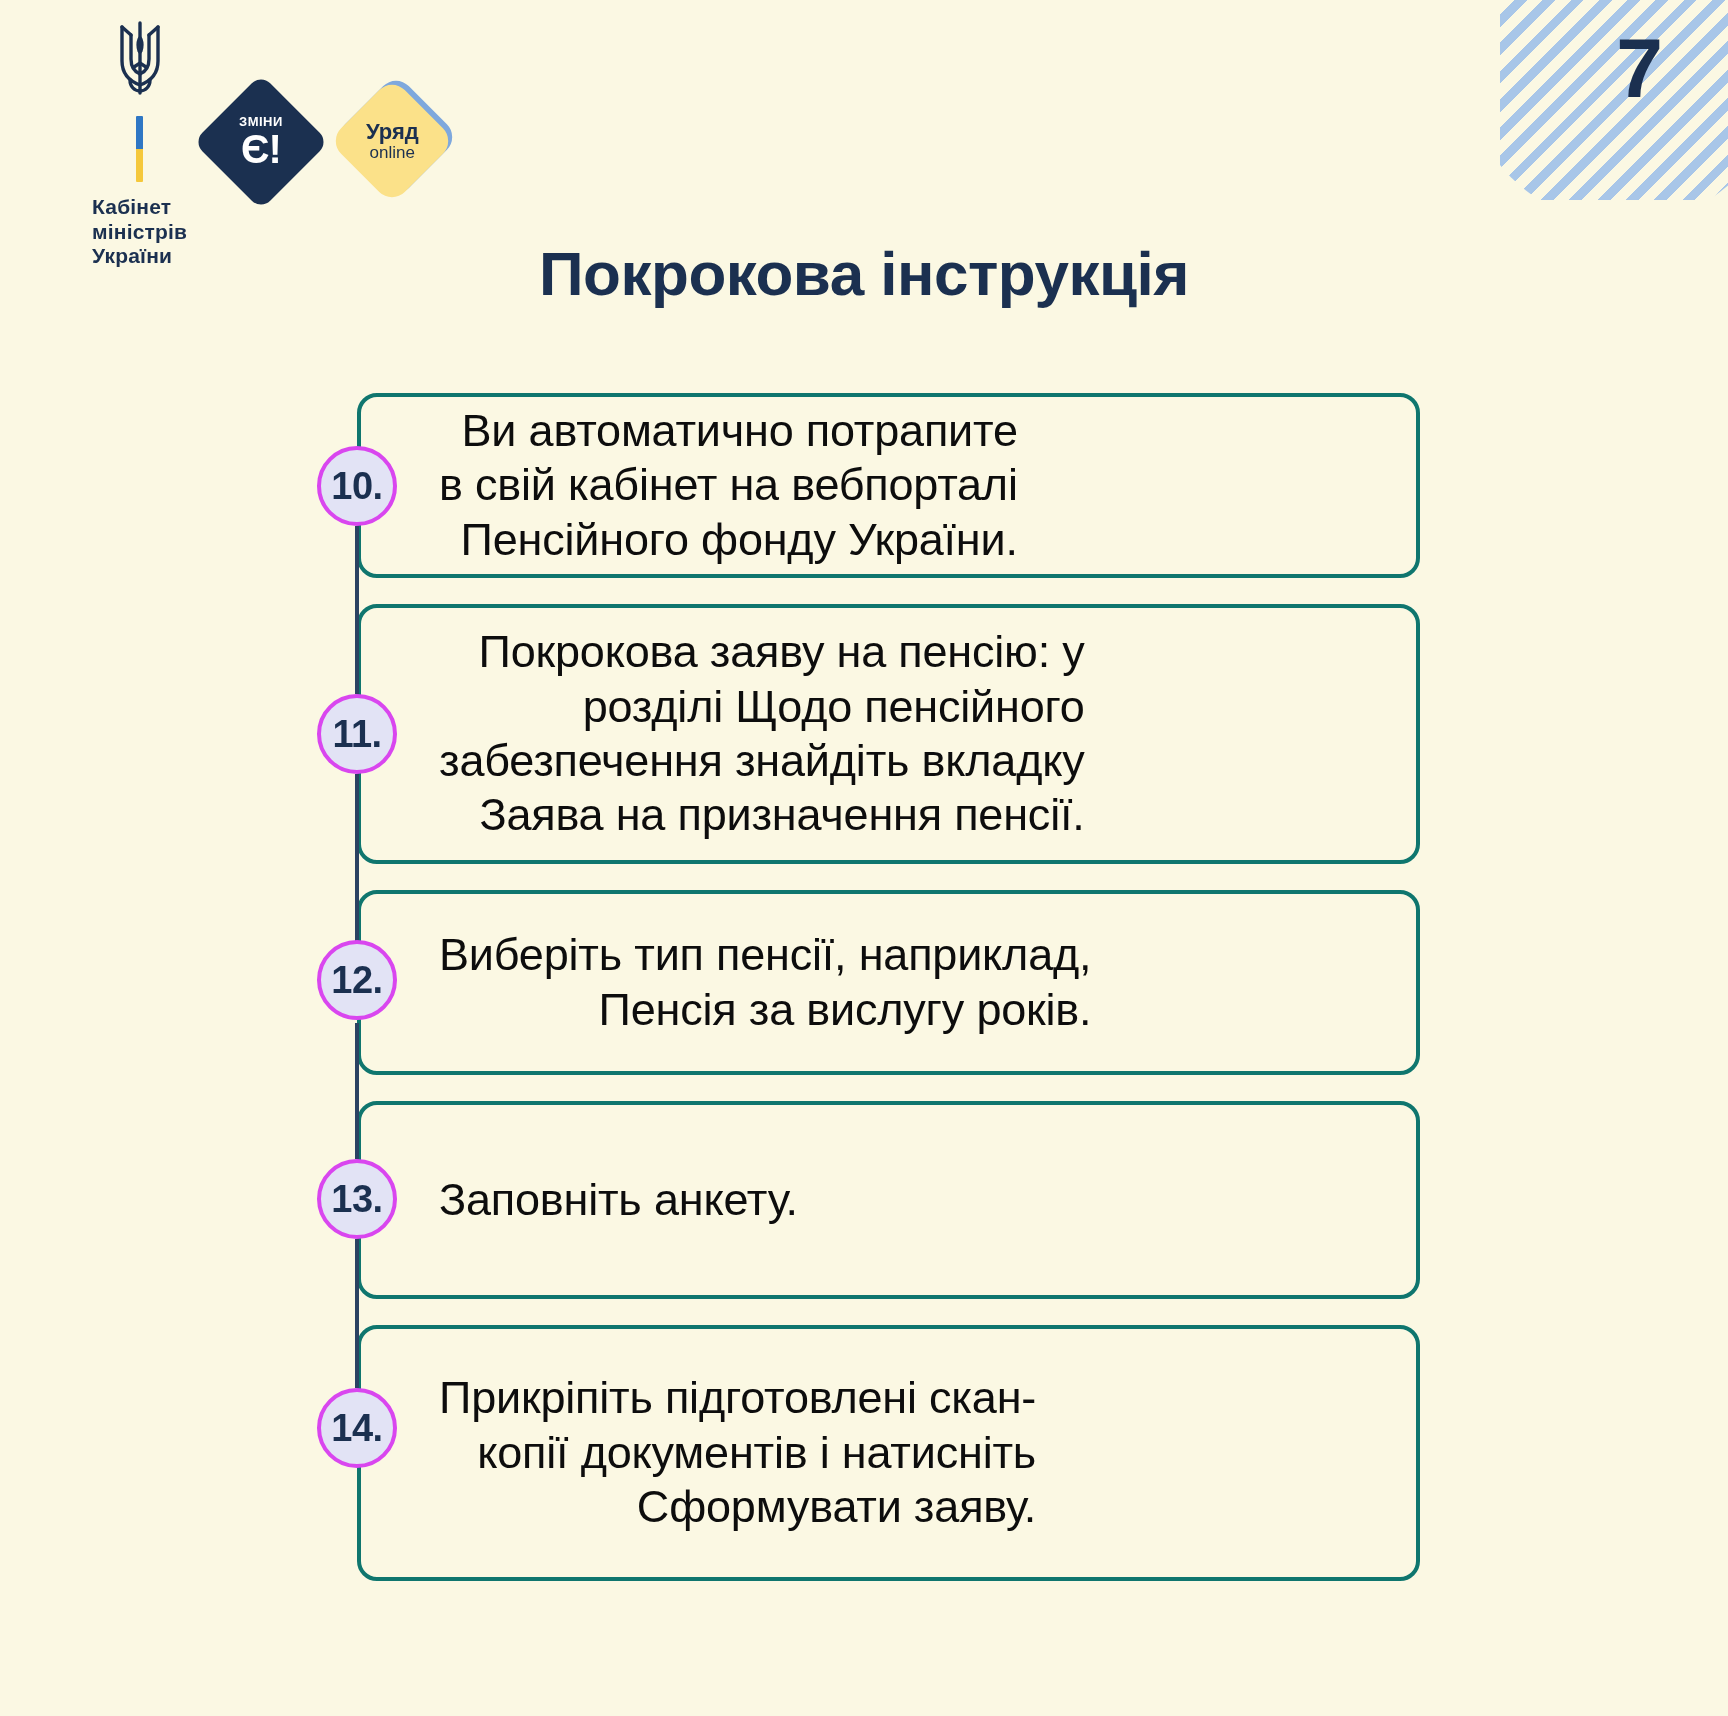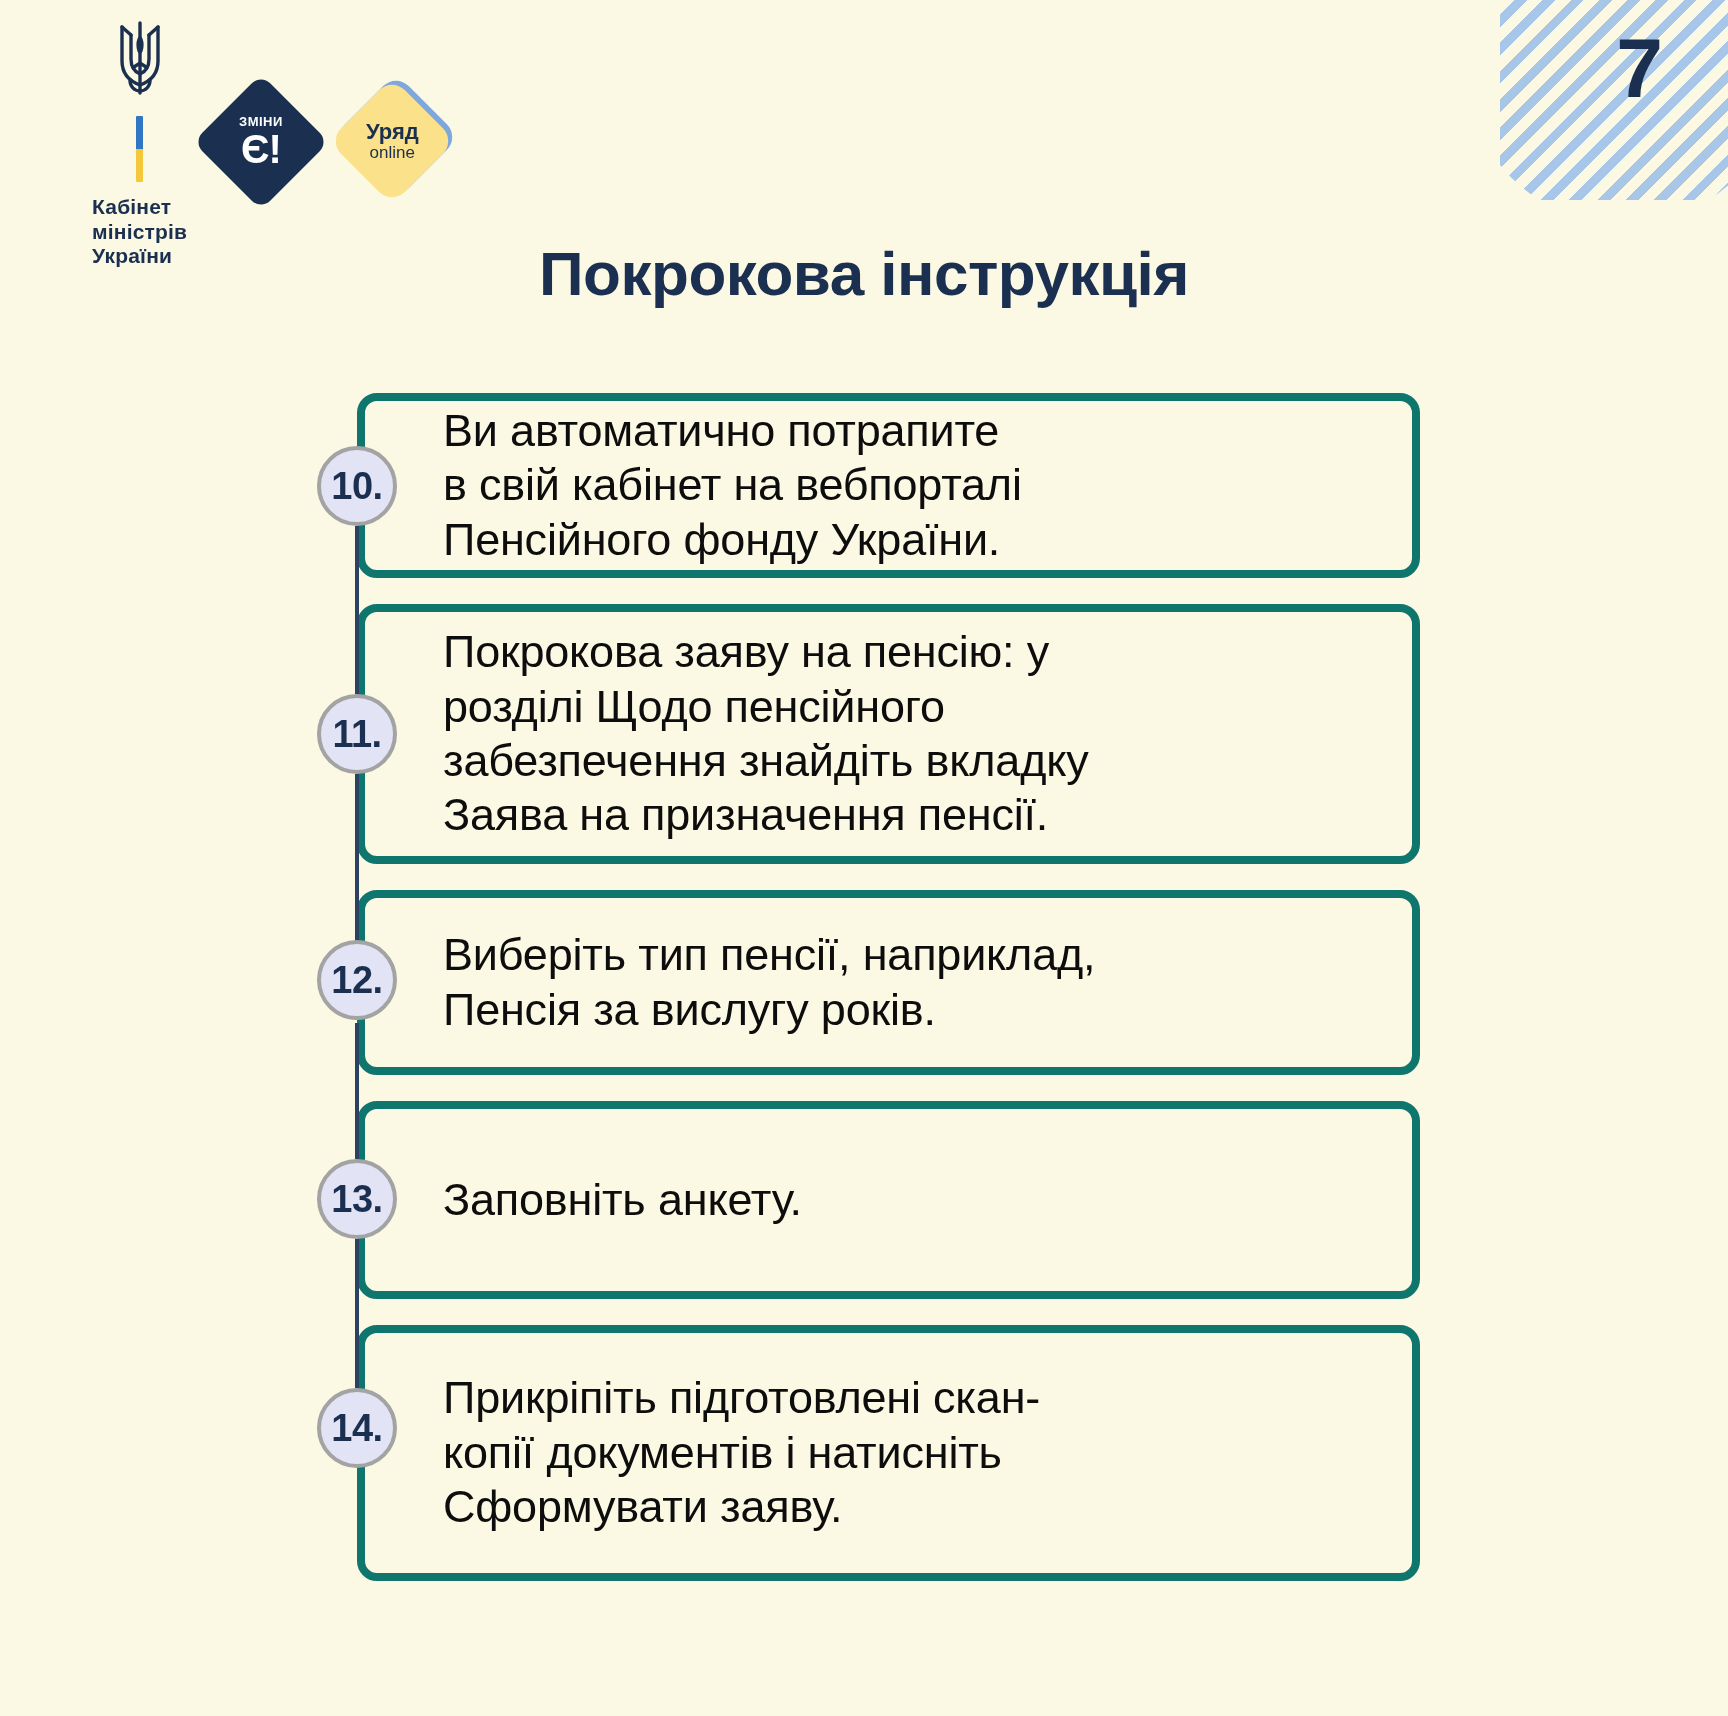--- a/index.html
+++ b/index.html
@@ -173,27 +173,28 @@
     top: 393px;
     width: 1063px;
   }
   .step {
     position: relative;
     margin-bottom: 26px;
   }
   .step:last-child { margin-bottom: 0; }
 
   .step-box {
-    border: 8px solid #0f766e;
+    border: 4px solid #0f766e;
     border-radius: 20px;
     box-sizing: border-box;
     min-height: 130px;
     display: flex;
     align-items: center;
     padding: 22px 30px 22px 78px;
+    text-align: right;
   }
   .step-text {
     font-size: 45px;
     line-height: 1.21;
     color: #0d0d0d;
     white-space: pre-line;
     letter-spacing: -0.2px;
   }
 
   
@@ -205,21 +206,21 @@
     z-index: 1;
   }
 
   .badge {
     position: absolute;
     left: -40px;
     width: 80px;
     height: 80px;
     border-radius: 50%;
     background: #e2e3f5;
-    border: 4px solid #a3a3a3;
+    border: 4px solid #d946ef;
     box-sizing: border-box;
     display: flex;
     align-items: center;
     justify-content: center;
     font-size: 38px;
     font-weight: bold;
     color: #1b3050;
     z-index: 3;
     letter-spacing: -0.5px;
   }

